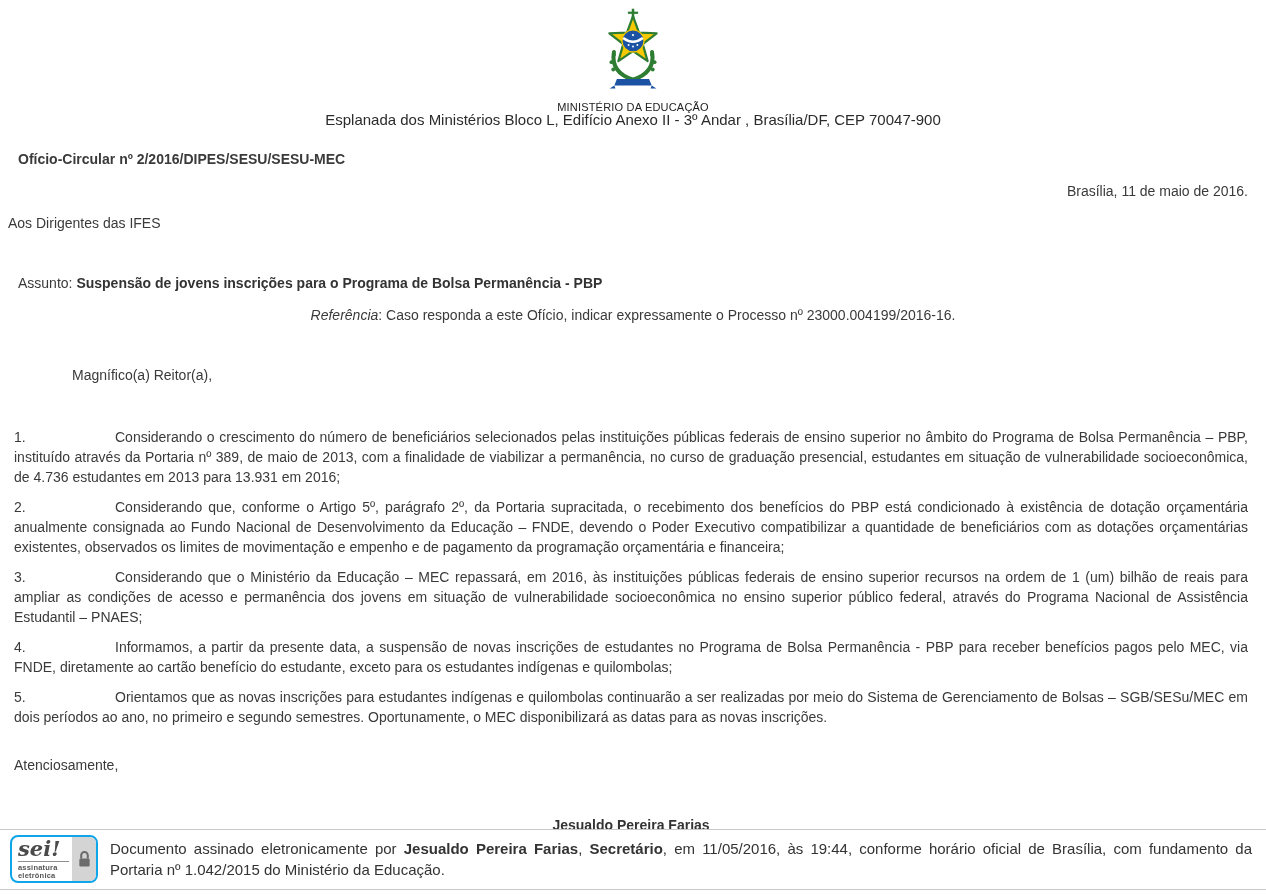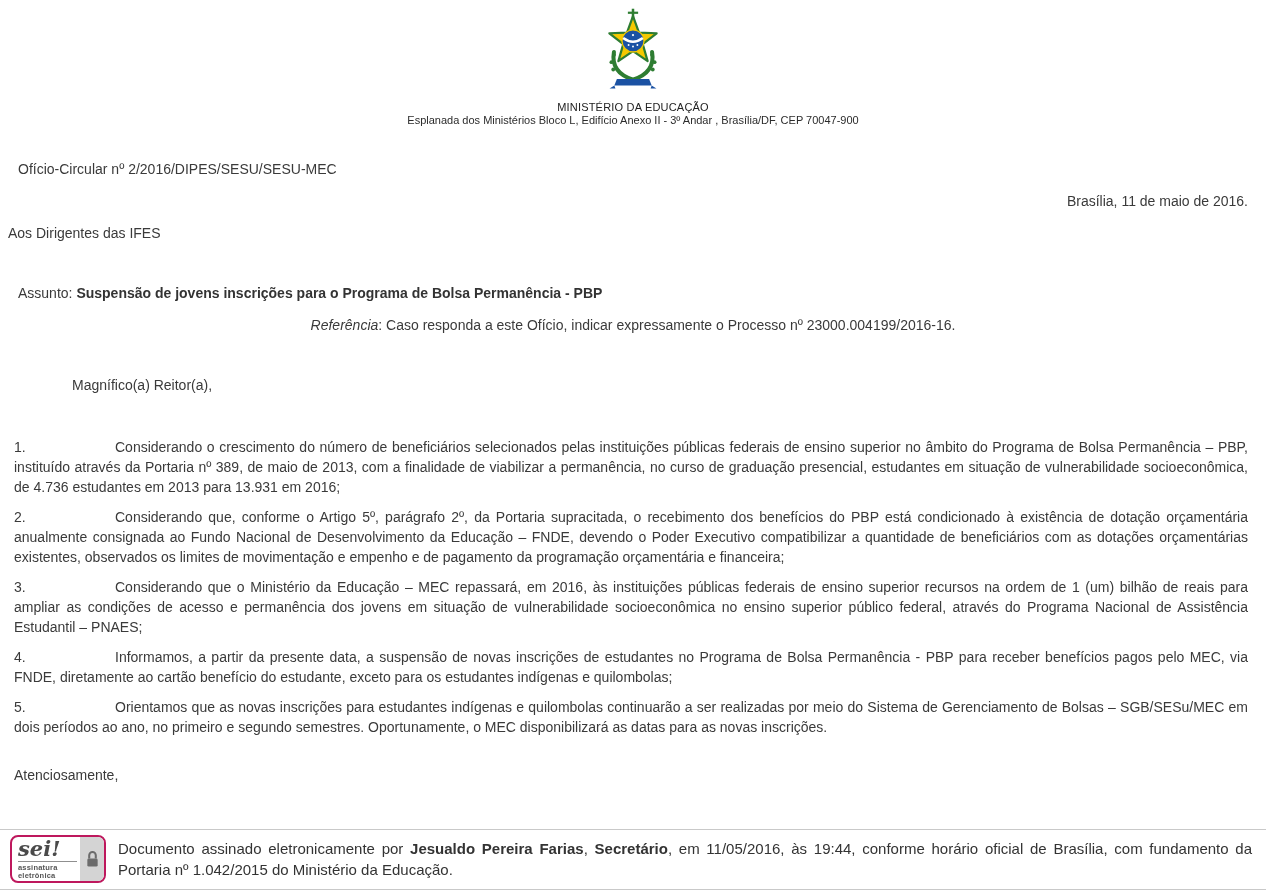--- a/index.html
+++ b/index.html
@@ -20,28 +20,28 @@
   
   .doc-header { padding-top: 8px; text-align: center; color: #222; }
   .coat-of-arms { display: inline-block; line-height: 0; }
   .org-name {
     margin-top: 7px;
     font-size: 11px;
     font-weight: normal;
     letter-spacing: .2px;
   }
   .org-address, .org-contact {
-    font-size: 11px;
+    font-size: 15px;
     line-height: 14px;
     color: #2b2b2b;
   }
 
   
   .doc-body { padding: 0 18px 0 14px; font-size: 14px; line-height: 20px; }
-  .ref-number  { margin-top: 32px; padding-left: 4px; }
+  .ref-number  { margin-top: 22px; padding-left: 4px; font-weight: bold; }
   .date-line   { margin-top: 12px; text-align: right; }
   .recipient   { margin-top: 12px; margin-left: -6px; }
   .subject-line{ margin-top: 40px; padding-left: 4px; }
   .subject-line strong { font-weight: bold; color: #333; }
   .reference-line { margin-top: 12px; padding-left: 4px; text-align: center; }
   .reference-line em { font-style: italic; }
   .salutation  { margin-top: 40px; text-indent: 58px; }
 
   .paragraphs  { margin-top: 42px; }
   .para {
@@ -62,23 +62,23 @@
     border-top: 1px solid #c9c9c9;
     border-bottom: 1px solid #c9c9c9;
     padding: 5px 14px 6px 10px;
     display: flex;
     align-items: flex-start;
     gap: 12px;
     background: #fff;
   }
   .sei-badge {
     flex: 0 0 auto;
-    width: 96px;
+    width: 88px;
     height: 48px;
-    border: 2px solid #be185d;
+    border: 2px solid #0ea5e9;
     border-radius: 8px;
     display: flex;
     align-items: stretch;
     overflow: hidden;
     background: #fff;
   }
   .sei-text-col {
     flex: 1 1 auto;
     padding: 2px 3px 2px 6px;
     display: flex;

